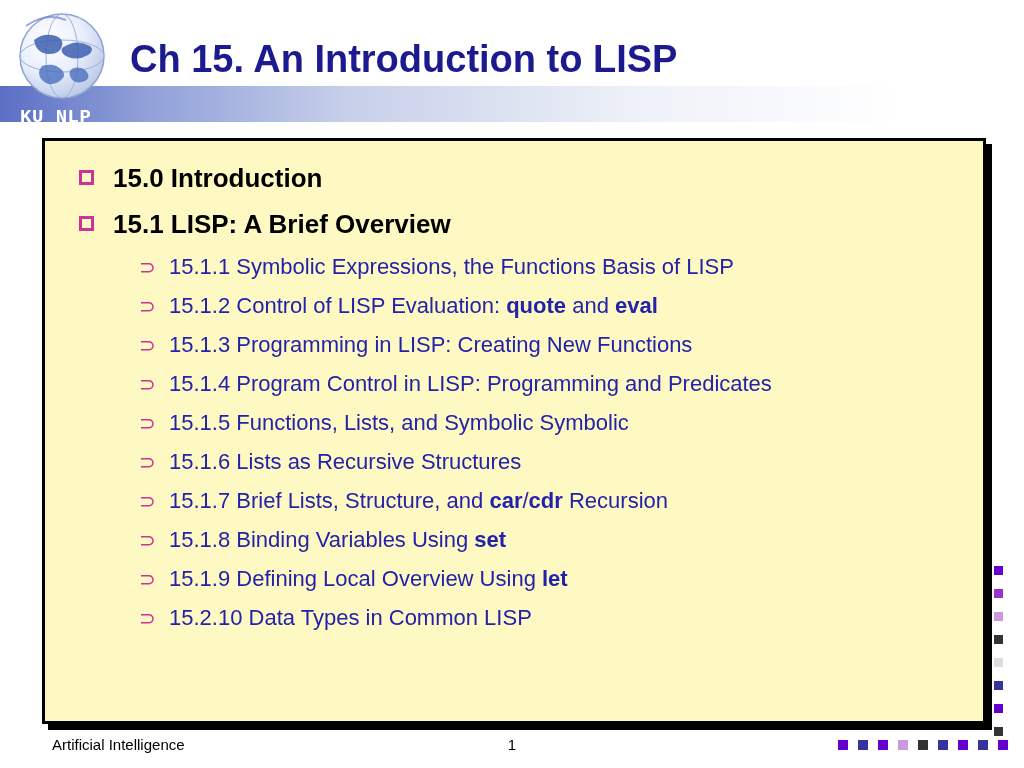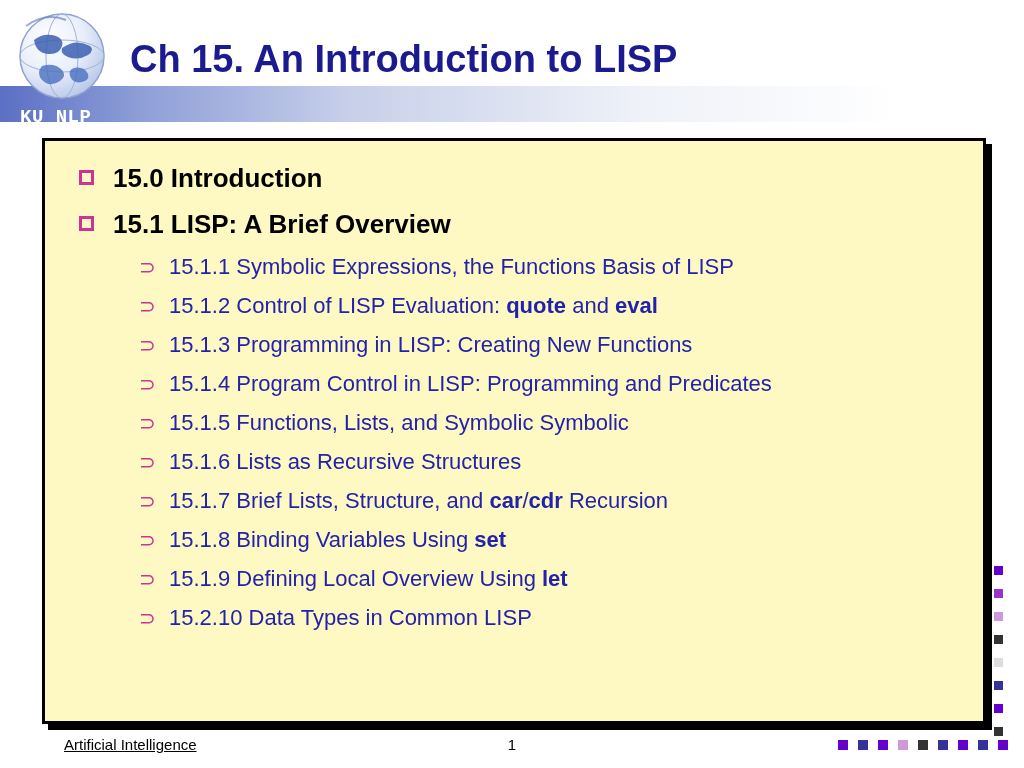--- a/index.html
+++ b/index.html
@@ -145,25 +145,24 @@
   .right-deco span {
     display: block;
     width: 9px;
     height: 9px;
     margin: 0 0 14px 0;
   }
 
   
   .footer-left {
     position: absolute;
-    left: 64px;
+    left: 52px;
     top: 736px;
     font-size: 15px;
     color: #000000;
-    text-decoration: underline;
   }
   .footer-page {
     position: absolute;
     left: 0;
     top: 736px;
     width: 1024px;
     text-align: center;
     font-size: 15px;
     color: #000000;
   }

